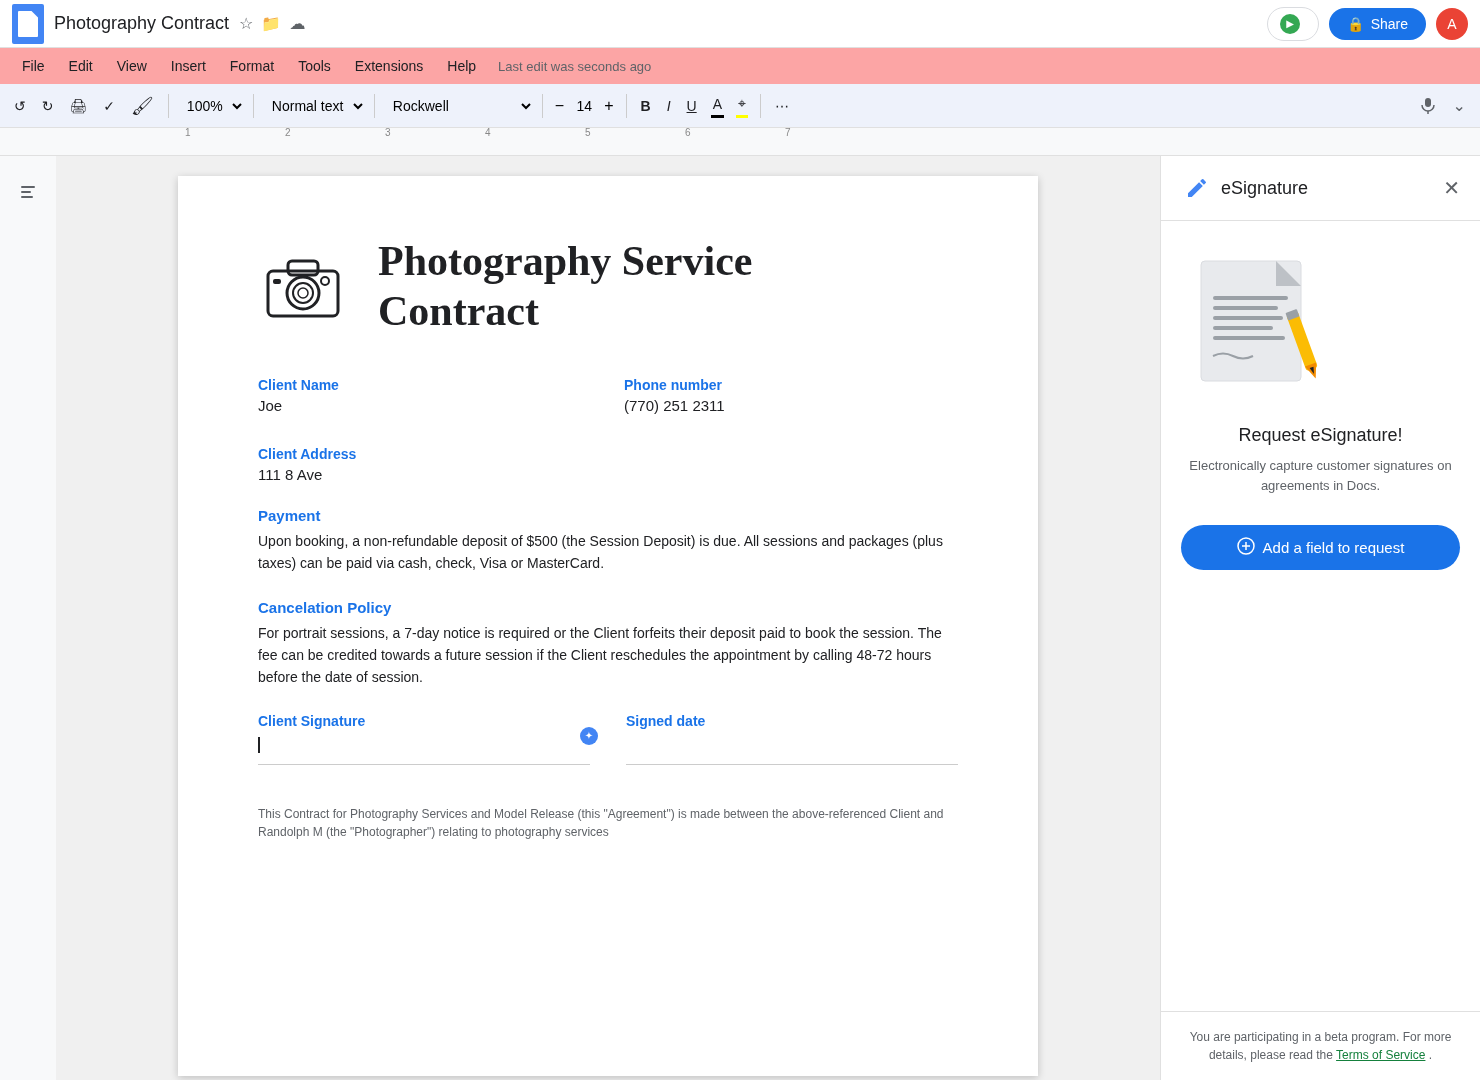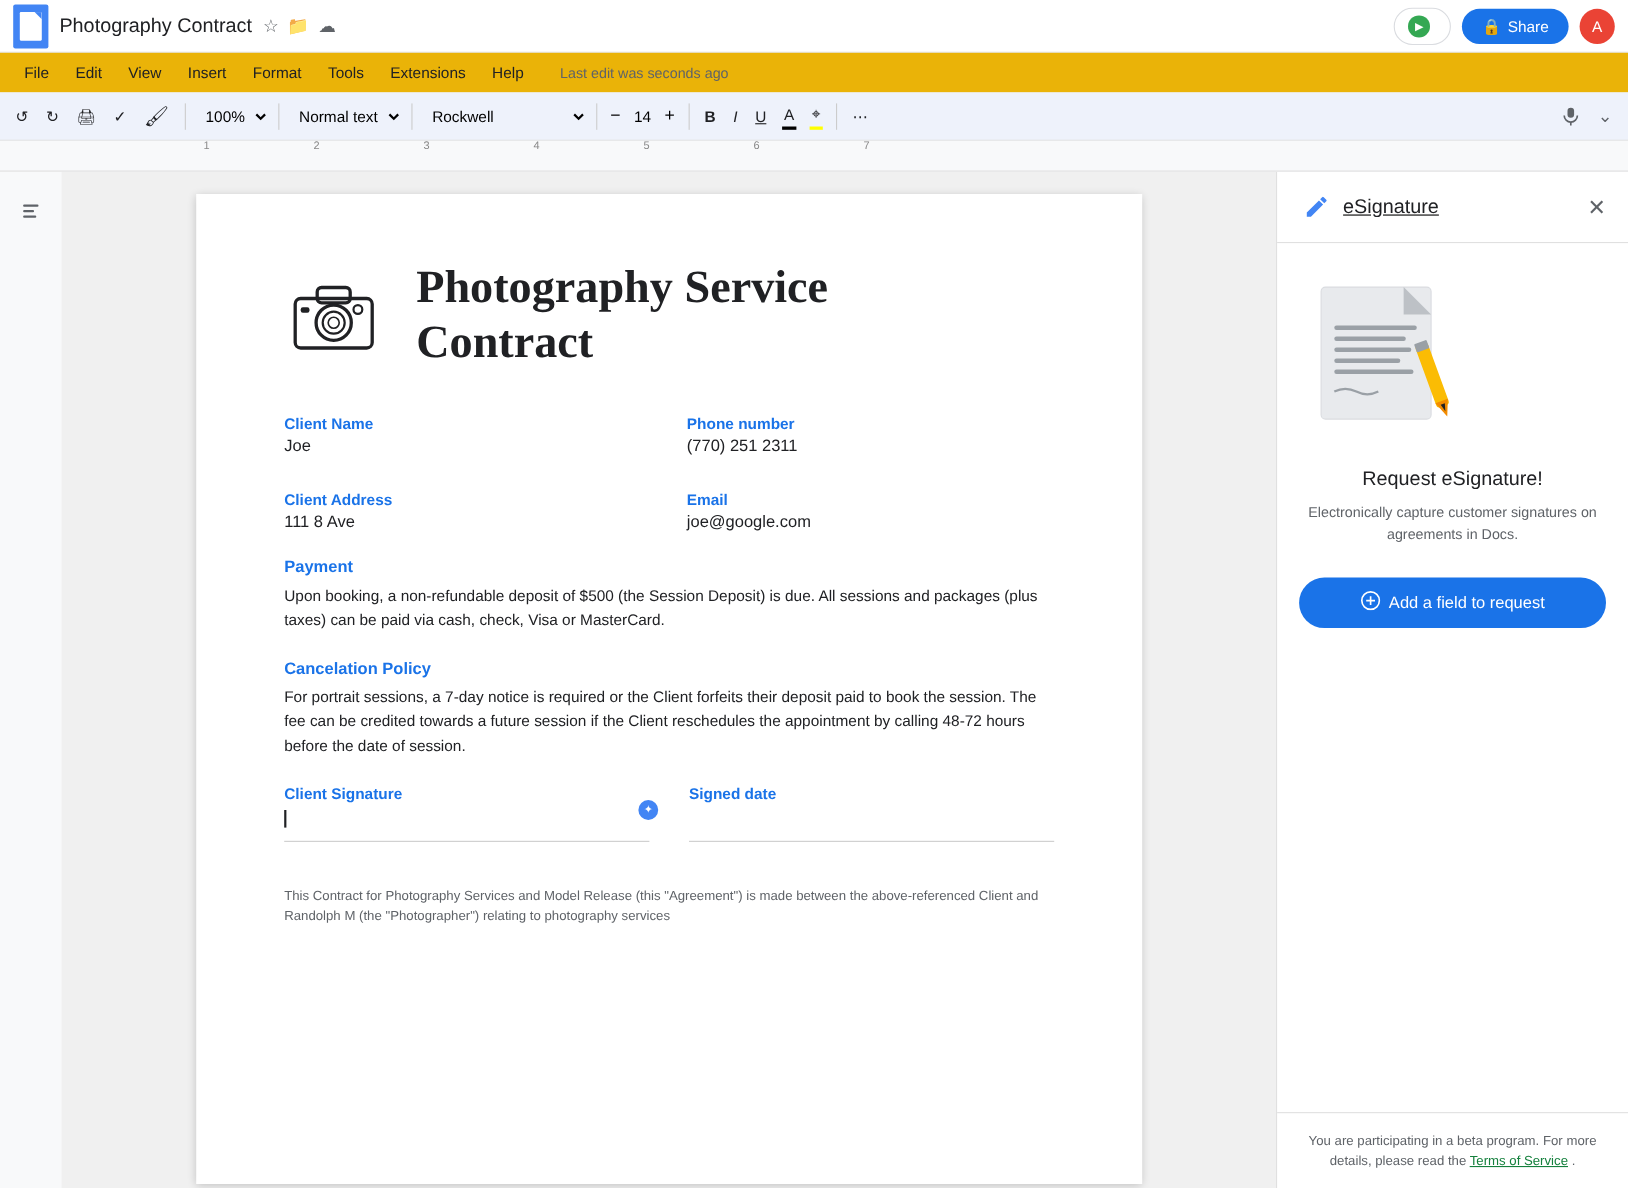--- a/index.html
+++ b/index.html
@@ -91,36 +91,36 @@
       background: #ea4335;
       color: white;
       display: flex; align-items: center; justify-content: center;
       font-size: 14px;
     }
 
     
     .menu-bar {
       display: flex;
       align-items: center;
-      background: #eab308;
+      background: #fca5a5;
       padding: 4px 12px;
       height: 36px;
       gap: 4px;
     }
     .menu-item {
       padding: 4px 10px;
       font-size: 14px;
       color: #202124;
       cursor: pointer;
       border-radius: 4px;
     }
     .last-edit {
       font-size: 13px;
       color: #5f6368;
-      margin-left: 19px;
+      margin-left: 8px;
     }
 
     
     .toolbar {
       display: flex;
       align-items: center;
       background: #eef2fb;
       padding: 4px 8px;
       height: 44px;
       gap: 4px;
@@ -364,21 +364,21 @@
     .esig-close {
       background: none; border: none;
       cursor: pointer; font-size: 20px; color: #5f6368;
     }
     .esig-icon-wrap {
       width: 32px; height: 32px;
       display: flex; align-items: center; justify-content: center;
       margin-right: 8px;
     }
     .esig-header-left {
-      display: flex; align-items: center; text-decoration: underline;
+      display: flex; align-items: center;
     }
 
     .esig-body {
       flex: 1;
       display: flex;
       flex-direction: column;
       padding: 30px 20px;
     }
 
     .esig-illustration {
@@ -580,24 +580,20 @@
           <div class="field-value">Joe</div>
         </div>
         <div>
           <div class="field-label">Phone number</div>
           <div class="field-value">(770) 251 2311</div>
         </div>
         <div>
           <div class="field-label">Client Address</div>
           <div class="field-value">111 8 Ave</div>
         </div>
-        <div>
-          <div class="field-label">Email</div>
-          <div class="field-value">joe@google.com</div>
-        </div>
       </div>
 
       <div>
         <div class="section-title">Payment</div>
         <div class="section-body">Upon booking, a non-refundable deposit of $500 (the Session Deposit) is due. All sessions and packages (plus taxes) can be paid via cash, check, Visa or MasterCard.</div>
       </div>
 
       <div>
         <div class="section-title">Cancelation Policy</div>
         <div class="section-body">For portrait sessions, a 7-day notice is required or the Client forfeits their deposit paid to book the session. The fee can be credited towards a future session if the Client reschedules the appointment by calling 48-72 hours before the date of session.</div>

